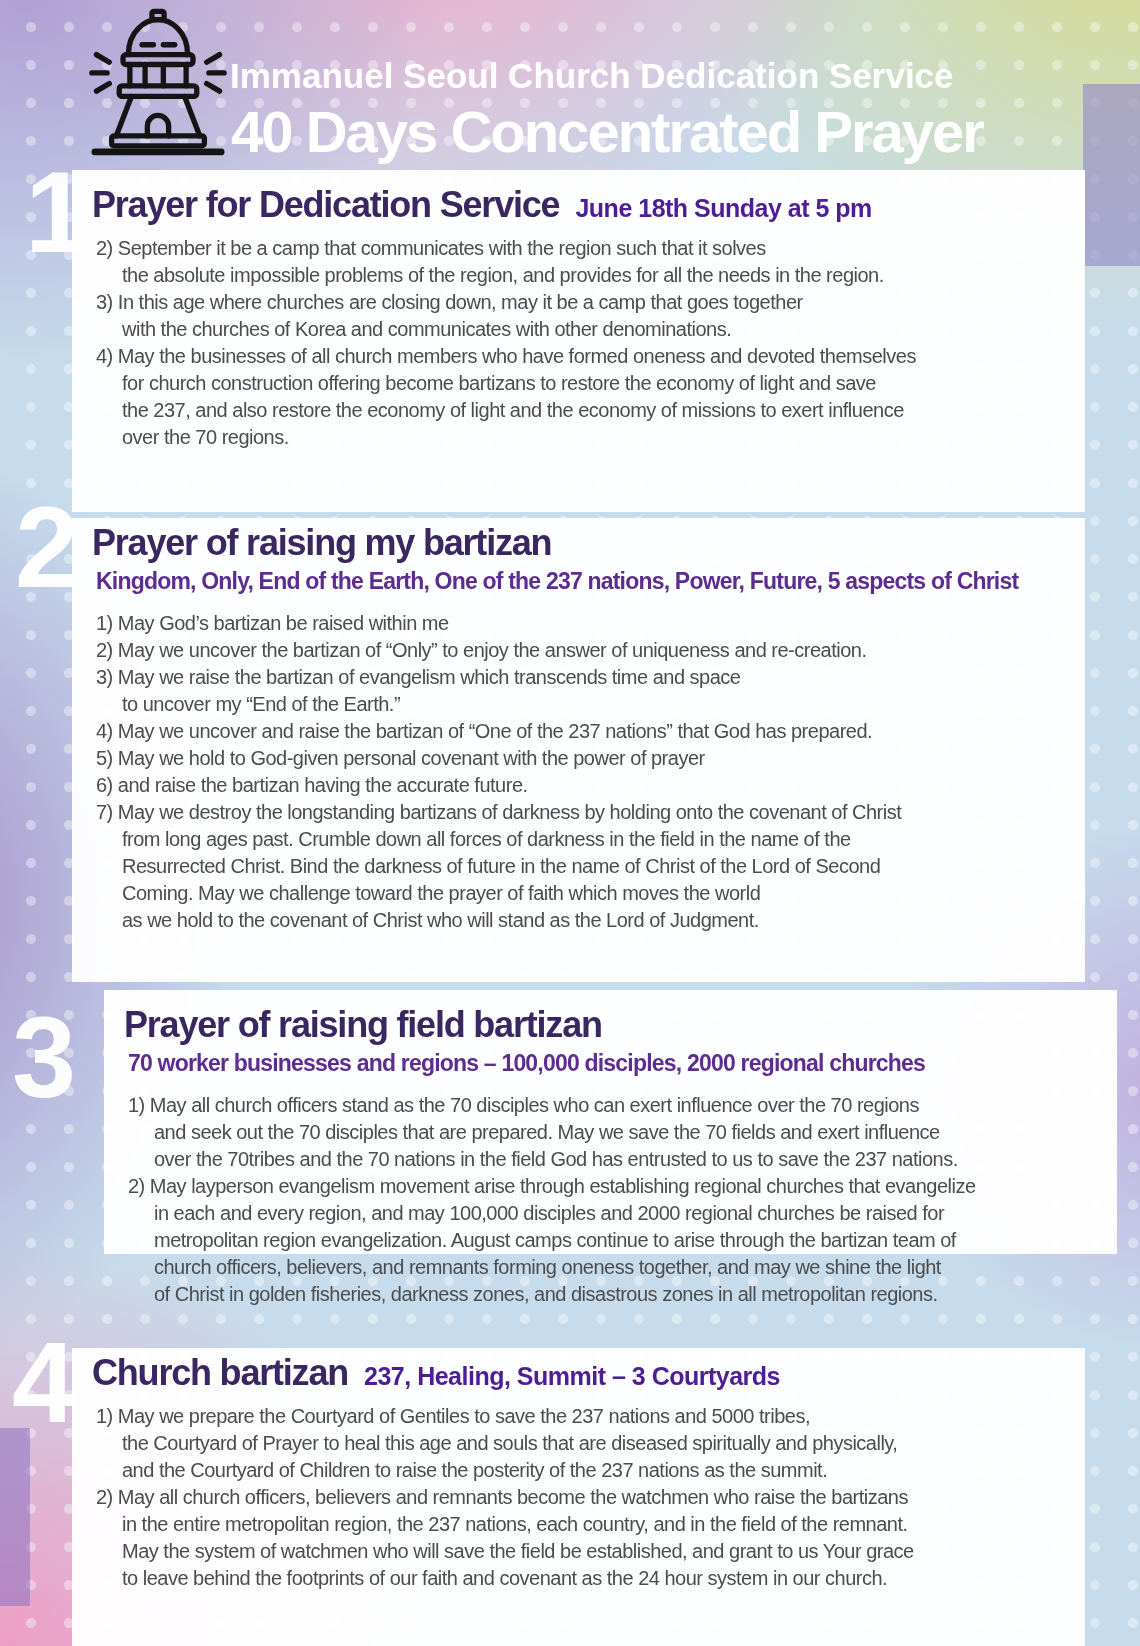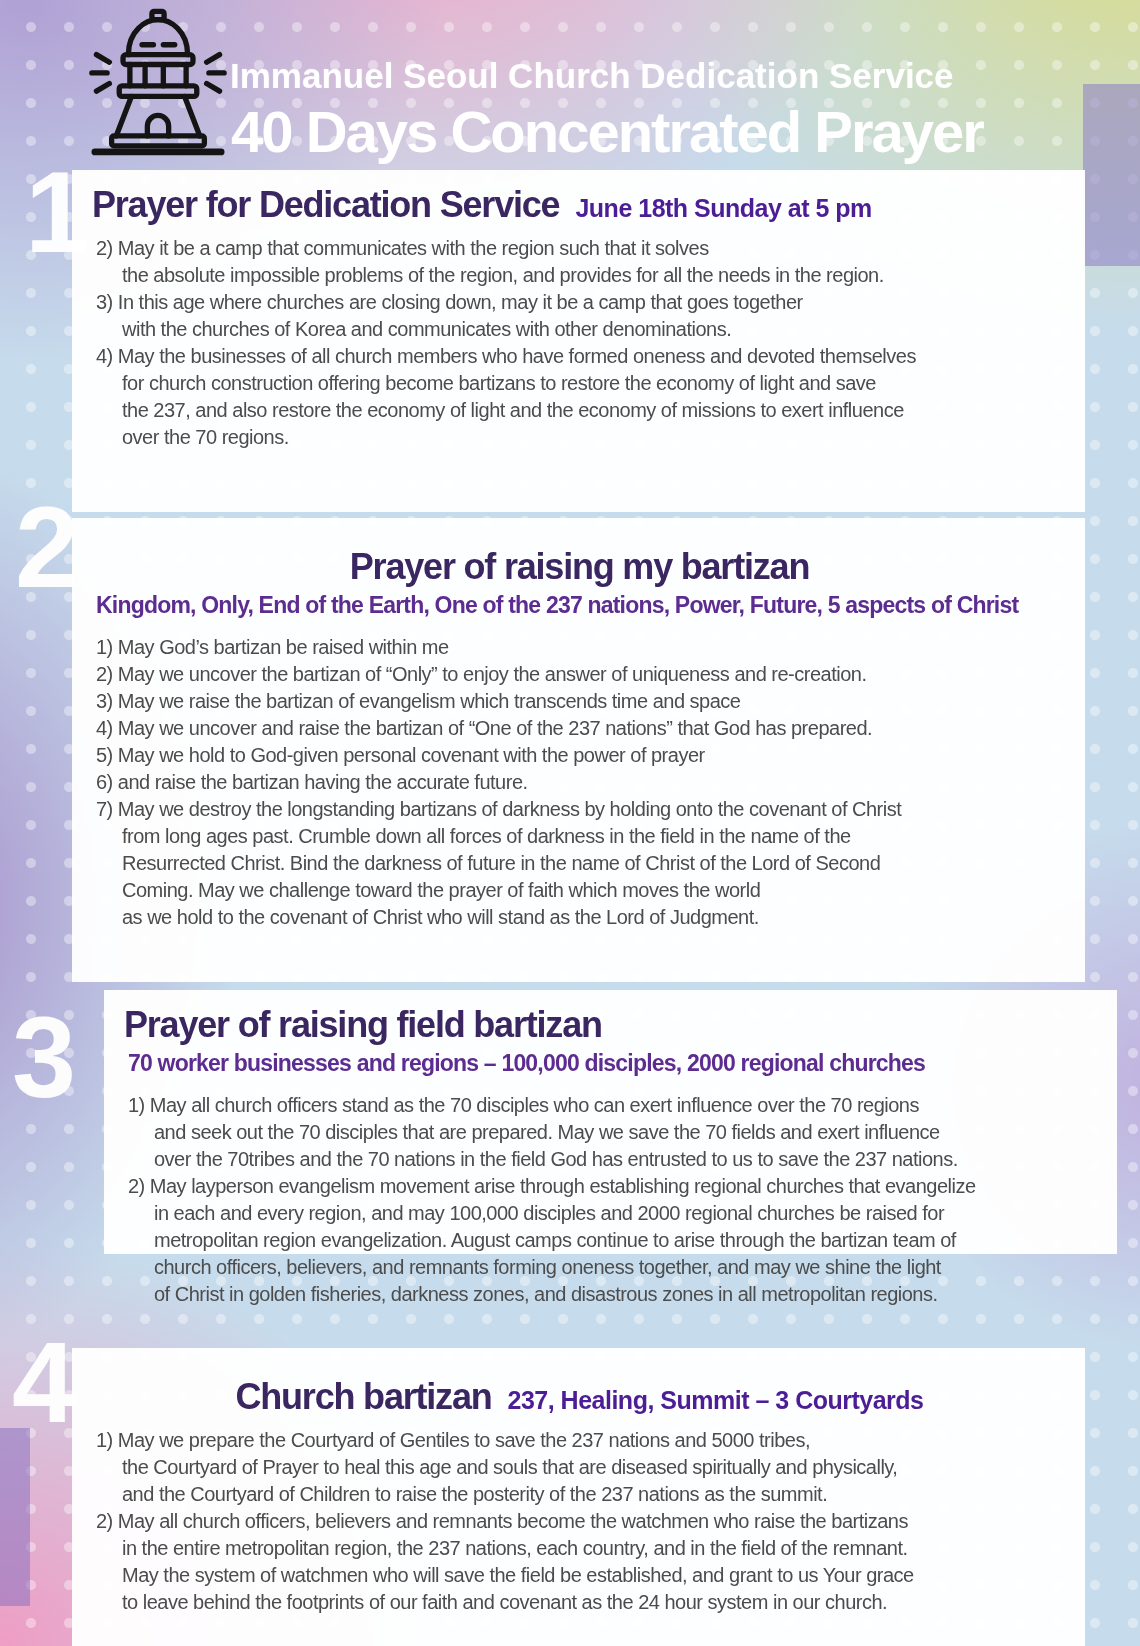--- a/index.html
+++ b/index.html
@@ -52,21 +52,21 @@
     position:absolute;left:72px;width:1013px;z-index:2;
     background:rgba(255,255,255,0.96);
   }
   #card1{top:170px;height:342px;}
   #card2{top:518px;height:464px;}
   #card3{top:990px;height:264px;margin-left:32px;}
   #card4{top:1348px;height:312px;}
 
   .card-inner{padding:0 18px 0 20px;}
   .sec-head{display:flex;align-items:baseline;gap:16px;margin-top:14px;}
-  #card2 .sec-head, #card4 .sec-head{margin-top:28px;justify-content:center;}
+  #card2 .sec-head, #card4 .sec-head{margin-top:4px;}
   .sec-title{
     font-size:36px;font-weight:700;letter-spacing:-1.2px;color:#3a2660;white-space:nowrap;
   }
   .sec-sub-inline{
     font-size:25px;font-weight:700;letter-spacing:-0.5px;color:#4c1d95;white-space:nowrap;
   }
   .sec-sub{
     font-size:23px;font-weight:700;letter-spacing:-0.8px;color:#5d2c90;
     margin:4px 0 0 4px;white-space:nowrap;
   }
@@ -107,21 +107,21 @@
 <div class="big-num" id="num3">3</div>
 <div class="big-num" id="num4">4</div>
 
 <div class="card" id="card1">
   <div class="card-inner">
     <div class="sec-head">
       <span class="sec-title">Prayer for Dedication Service</span>
       <span class="sec-sub-inline">June 18th Sunday at 5 pm</span>
     </div>
     <div class="sec-body">
-        <div class="line">2) May it be a camp that communicates with the region such that it solves</div>
+        <div class="line">2) September it be a camp that communicates with the region such that it solves</div>
         <div class="line ind">the absolute impossible problems of the region, and provides for all the needs in the region.</div>
         <div class="line">3) In this age where churches are closing down, may it be a camp that goes together</div>
         <div class="line ind">with the churches of Korea and communicates with other denominations.</div>
         <div class="line">4) May the businesses of all church members who have formed oneness and devoted themselves</div>
         <div class="line ind">for church construction offering become bartizans to restore the economy of light and save</div>
         <div class="line ind">the 237, and also restore the economy of light and the economy of missions to exert influence</div>
         <div class="line ind">over the 70 regions.</div>
       </div>
   </div>
 </div>
@@ -129,20 +129,21 @@
 <div class="card" id="card2">
   <div class="card-inner">
     <div class="sec-head">
       <span class="sec-title">Prayer of raising my bartizan</span>
     </div>
     <div class="sec-sub">Kingdom, Only, End of the Earth, One of the 237 nations, Power, Future, 5 aspects of Christ</div>
     <div class="sec-body">
         <div class="line">1) May God’s bartizan be raised within me</div>
         <div class="line">2) May we uncover the bartizan of “Only” to enjoy the answer of uniqueness and re-creation.</div>
         <div class="line">3) May we raise the bartizan of evangelism which transcends time and space</div>
+        <div class="line ind">to uncover my “End of the Earth.”</div>
         <div class="line">4) May we uncover and raise the bartizan of “One of the 237 nations” that God has prepared.</div>
         <div class="line">5) May we hold to God-given personal covenant with the power of prayer</div>
         <div class="line">6) and raise the bartizan having the accurate future.</div>
         <div class="line">7) May we destroy the longstanding bartizans of darkness by holding onto the covenant of Christ</div>
         <div class="line ind">from long ages past. Crumble down all forces of darkness in the field in the name of the</div>
         <div class="line ind">Resurrected Christ. Bind the darkness of future in the name of Christ of the Lord of Second</div>
         <div class="line ind">Coming. May we challenge toward the prayer of faith which moves the world</div>
         <div class="line ind">as we hold to the covenant of Christ who will stand as the Lord of Judgment.</div>
       </div>
   </div>

